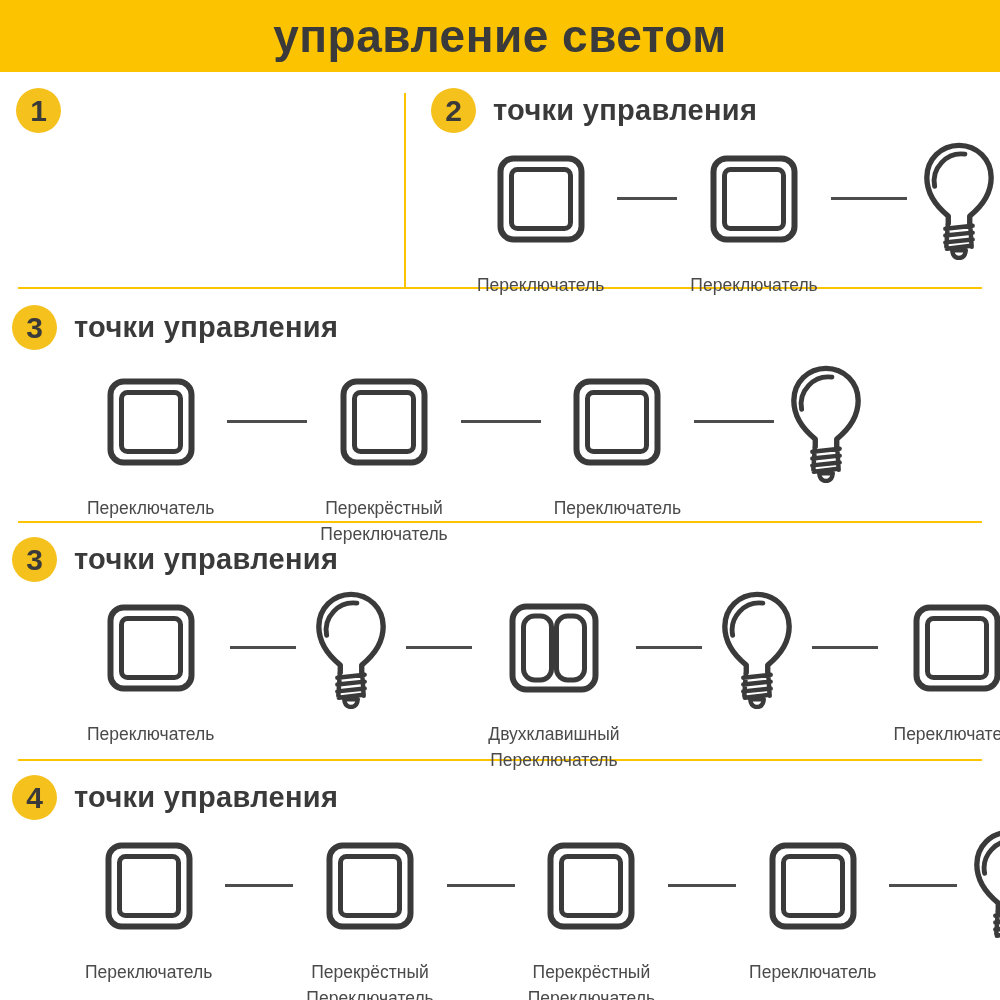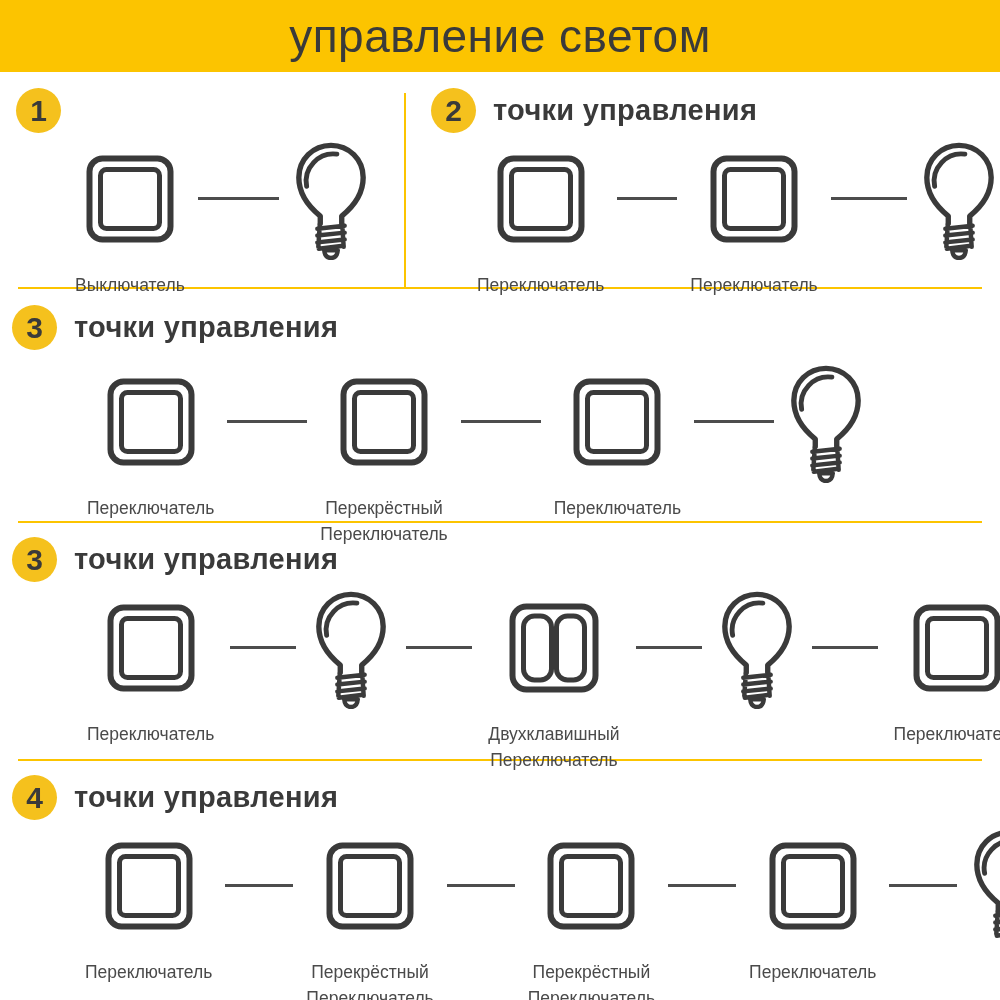--- a/index.html
+++ b/index.html
@@ -9,21 +9,21 @@
     overflow: hidden;
     font-family: "Liberation Sans", "DejaVu Sans", sans-serif;
   }
   
   .banner {
     height: 72px;
     background: var(--yellow, #FCC400);
     display: flex; align-items: center; justify-content: center;
   }
   .banner h1 {
-    font-size: 46px; font-weight: 400;
+    font-size: 46px; font-weight: 700;
     color: var(--ink, #3A3A3A);
     letter-spacing: 0.5px;
   }
   
   .row1 { display: flex; height: 215px; position: relative; }
   .half-left  { width: 405px; height: 100%; padding: 16px 0 0 16px; }
   .half-right { flex: 1;      height: 100%; padding: 16px 0 0 26px; }
   .vdivider {
     position: absolute; left: 404px; top: 21px; bottom: 0;
     width: 2px; background: var(--yellow, #FCC400);
@@ -89,38 +89,20 @@
 
 <header class="banner">
   <h1>управление светом</h1>
 </header>
 
 <div class="row1">
   <section class="half-left">
     <div class="sec-head">
       <div class="badge">1</div>
     </div>
-    <div class="diagram" style="margin-left:59px">
-      <div class="node">
-        <div class="icon-area">
-          <svg class="icon" width="88" height="88">
-              <use href="#sym-switch"></use>
-            </svg>
-        </div>
-        <div class="label">Выключатель</div>
-      </div>
-      <div class="conn" style="width:81px"></div>
-      <div class="node">
-        <div class="icon-area">
-          <svg class="icon" width="78" height="122">
-              <use href="#sym-bulb"></use>
-            </svg>
-        </div>
-      </div>
-    </div>
   </section>
   <div class="vdivider"></div>
   <section class="half-right">
     <div class="sec-head">
       <div class="badge">2</div>
       <h2 class="sec-title">точки управления</h2>
     </div>
     <div class="diagram" style="margin-left:46px">
       <div class="node">
         <div class="icon-area">

